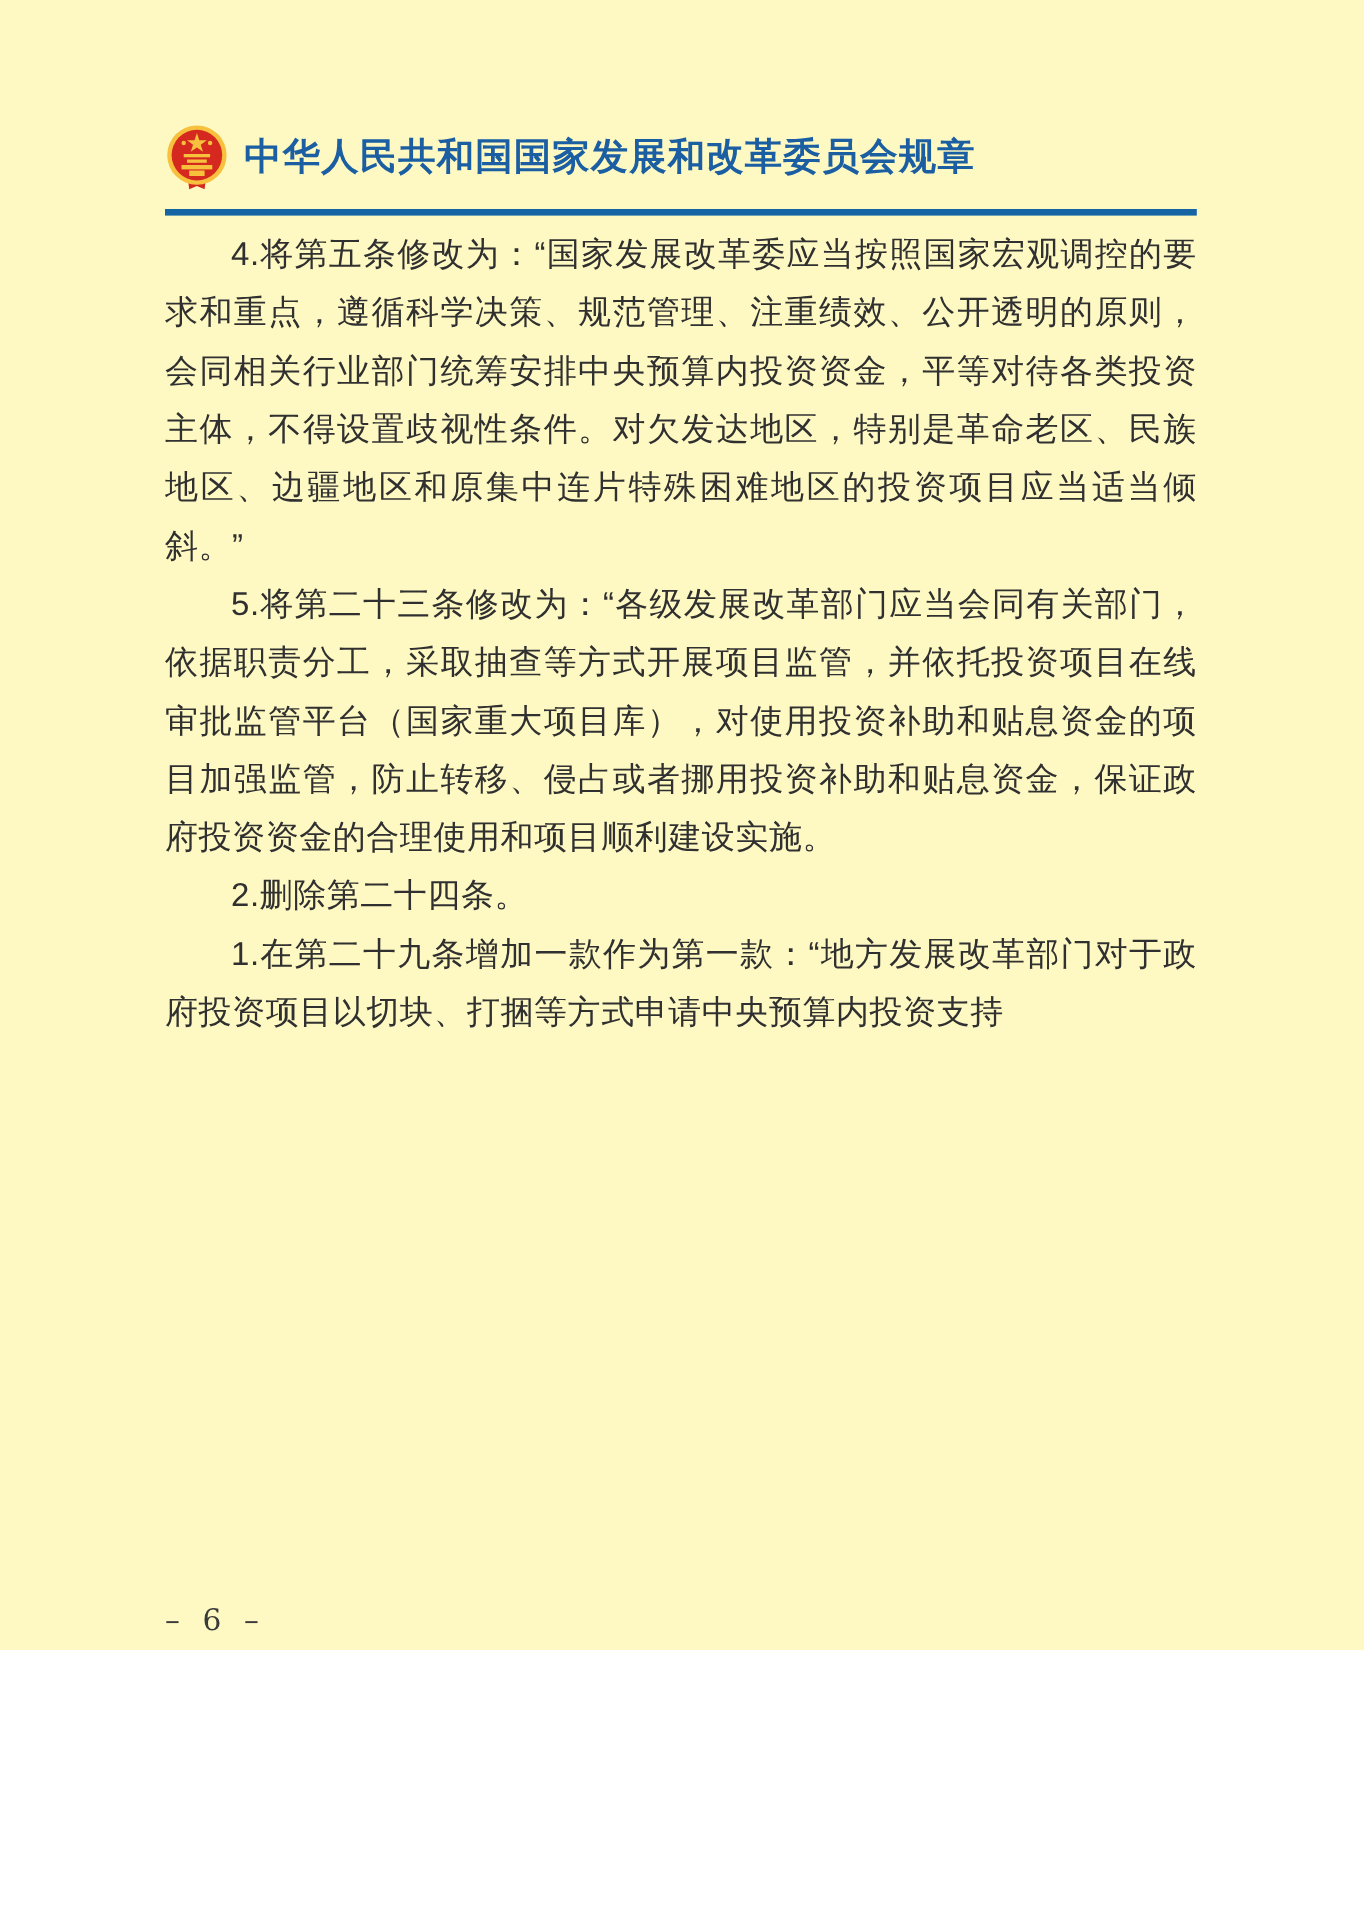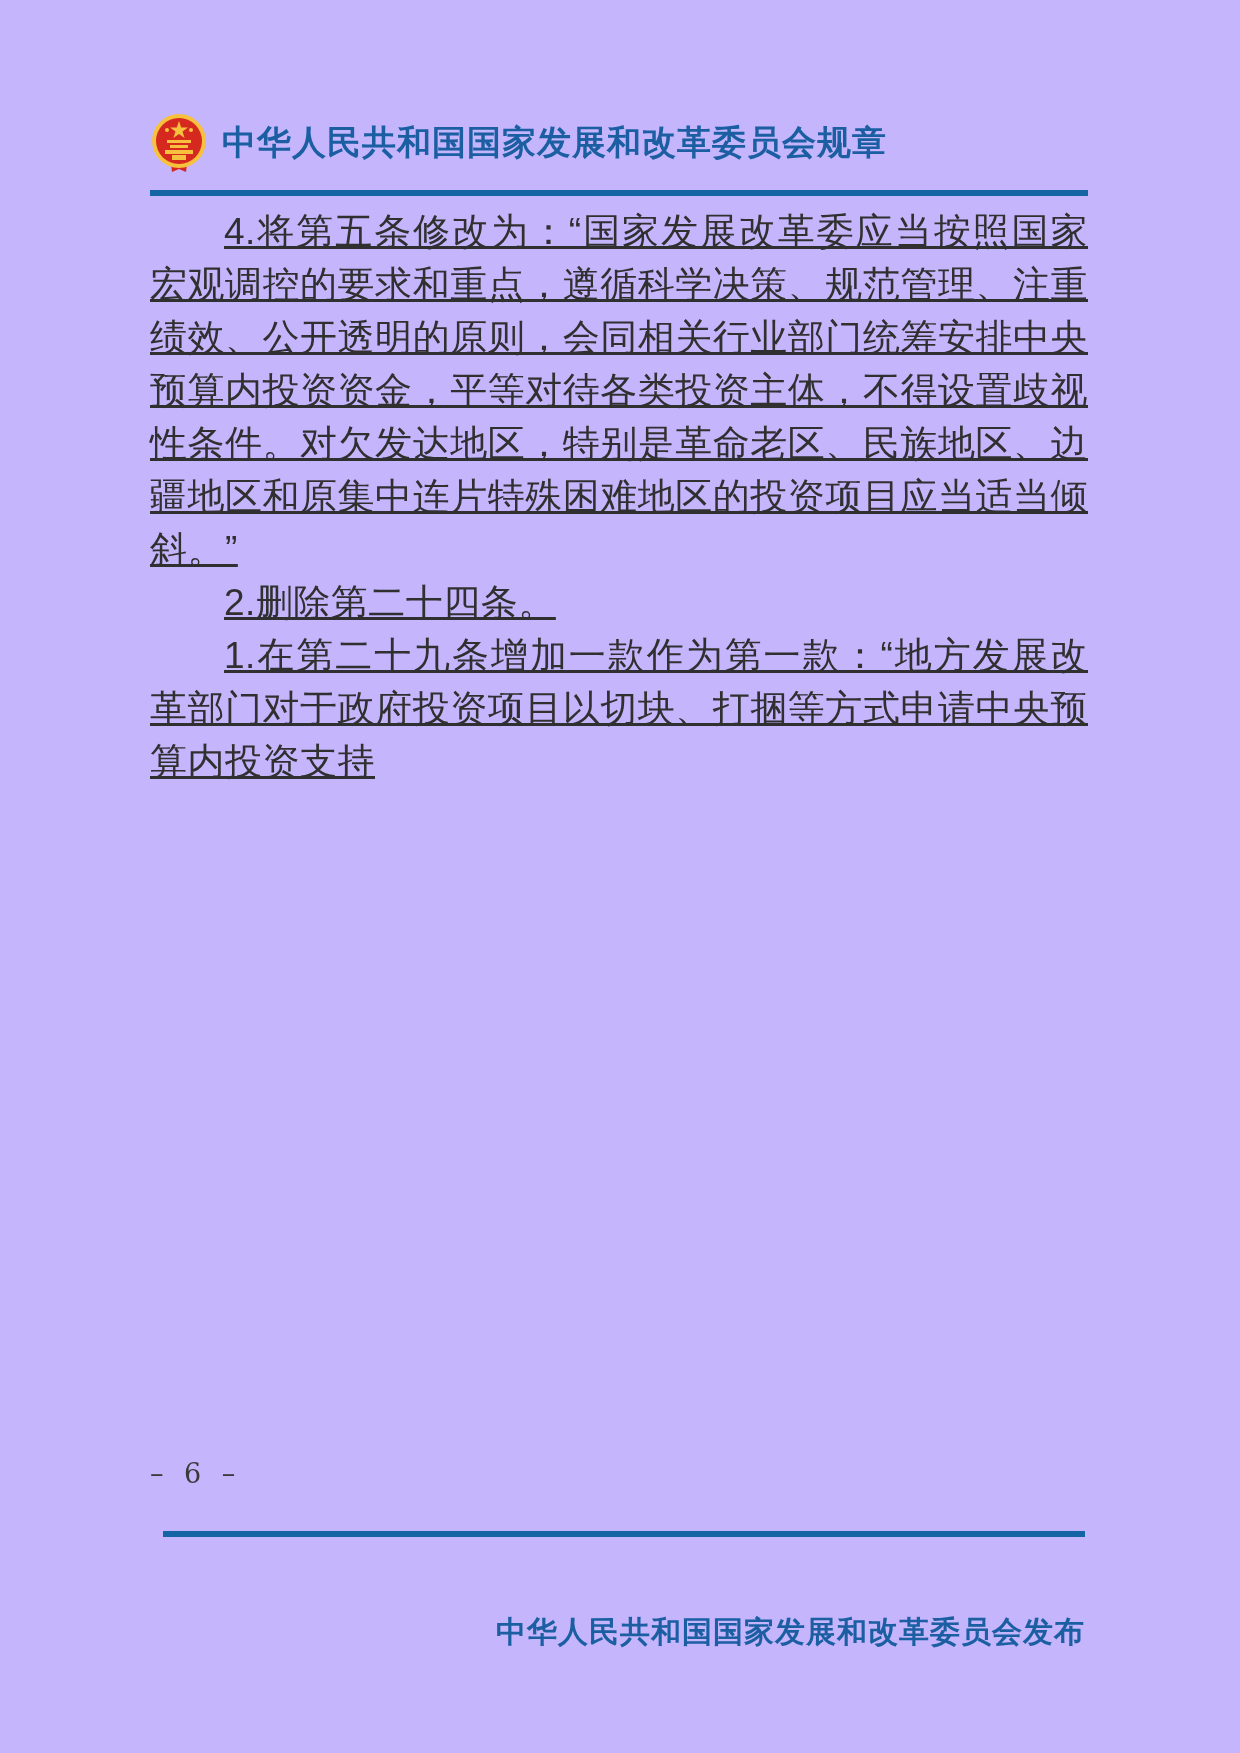--- a/index.html
+++ b/index.html
@@ -4,22 +4,22 @@
 <style>
   html, body {
     margin: 0;
     padding: 0;
     background: #ffffff;
     font-family: "Liberation Sans", "DejaVu Sans", sans-serif;
   }
   .page {
     position: relative;
     width: 1240px;
-    height: 1753px;
-    background: #c4b5fd;
+    height: 1500px;
+    background: #fef9c3;
     overflow: hidden;
   }
   
   .header {
     position: absolute;
     left: 150px;
     right: 152px;
     top: 112px;
   }
   .header-row {
@@ -46,28 +46,27 @@
   }
   
   .doc-body {
     position: absolute;
     left: 150px;
     right: 152px;
     top: 205px;
   }
   .doc-body p {
     margin: 0;
-    font-size: 37px;
+    font-size: 30px;
     line-height: 53px;
     color: #303030;
     text-indent: 2em;
     text-align: justify;
     text-justify: inter-ideograph;
     letter-spacing: 0.5px;
-    text-decoration: underline;
   }
   
   .page-number {
     position: absolute;
     left: 150px;
     top: 1458px;
     font-family: "DejaVu Serif", "Liberation Serif", serif;
     font-size: 27px;
     color: #3a3a3a;
     letter-spacing: 6px;
@@ -117,20 +116,21 @@
         <rect x="15" y="38" width="28" height="4" fill="#f7c03d"></rect>
         <rect x="22" y="43" width="14" height="5" fill="#f7c03d"></rect>
       </svg>
       <div class="header-title">中华人民共和国国家发展和改革委员会规章</div>
     </div>
     <div class="header-rule"></div>
   </div>
 
   <div class="doc-body">
     <p>4.将第五条修改为：“国家发展改革委应当按照国家宏观调控的要求和重点，遵循科学决策、规范管理、注重绩效、公开透明的原则，会同相关行业部门统筹安排中央预算内投资资金，平等对待各类投资主体，不得设置歧视性条件。对欠发达地区，特别是革命老区、民族地区、边疆地区和原集中连片特殊困难地区的投资项目应当适当倾斜。”</p>
+    <p>5.将第二十三条修改为：“各级发展改革部门应当会同有关部门，依据职责分工，采取抽查等方式开展项目监管，并依托投资项目在线审批监管平台（国家重大项目库），对使用投资补助和贴息资金的项目加强监管，防止转移、侵占或者挪用投资补助和贴息资金，保证政府投资资金的合理使用和项目顺利建设实施。</p>
     <p>2.删除第二十四条。</p>
     <p>1.在第二十九条增加一款作为第一款：“地方发展改革部门对于政府投资项目以切块、打捆等方式申请中央预算内投资支持</p>
   </div>
 
   <div class="page-number">– 6 –</div>
 
   <div class="footer-rule"></div>
 
   <div class="footer-publisher">中华人民共和国国家发展和改革委员会发布</div>
 

